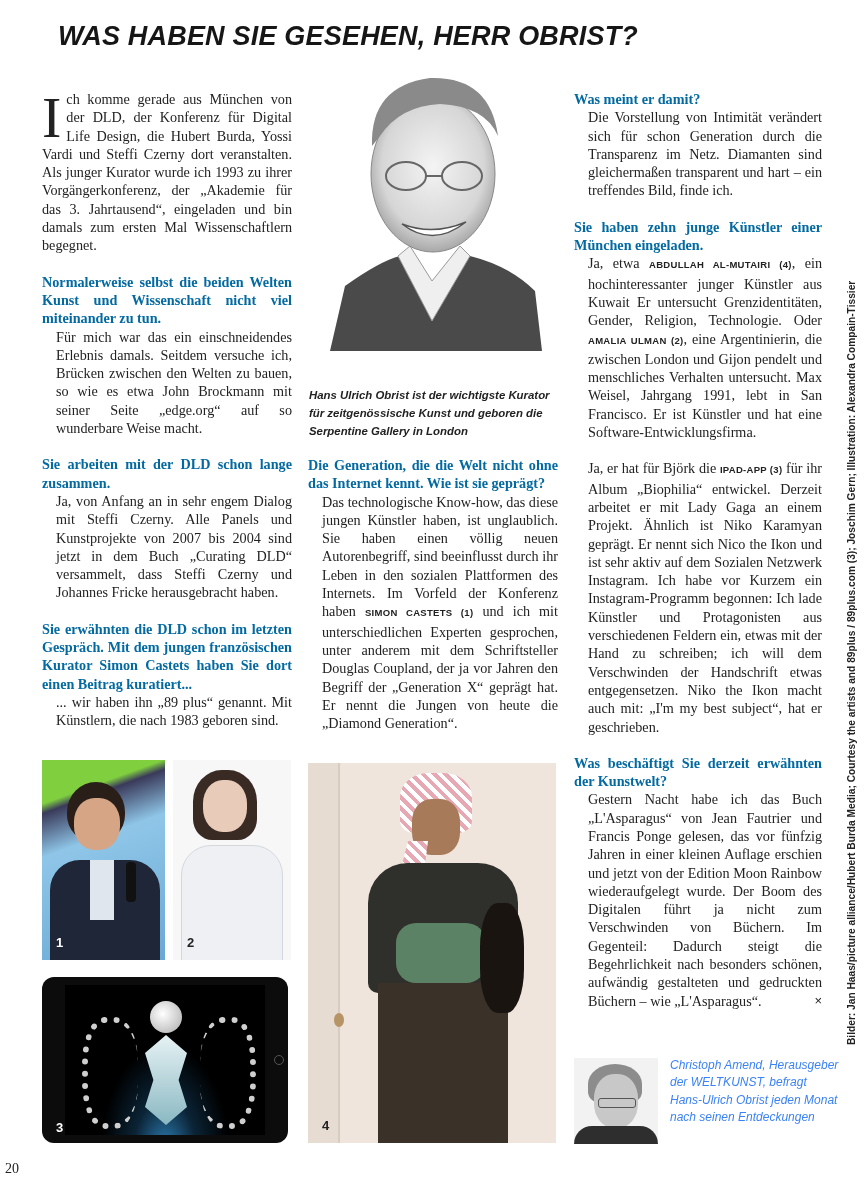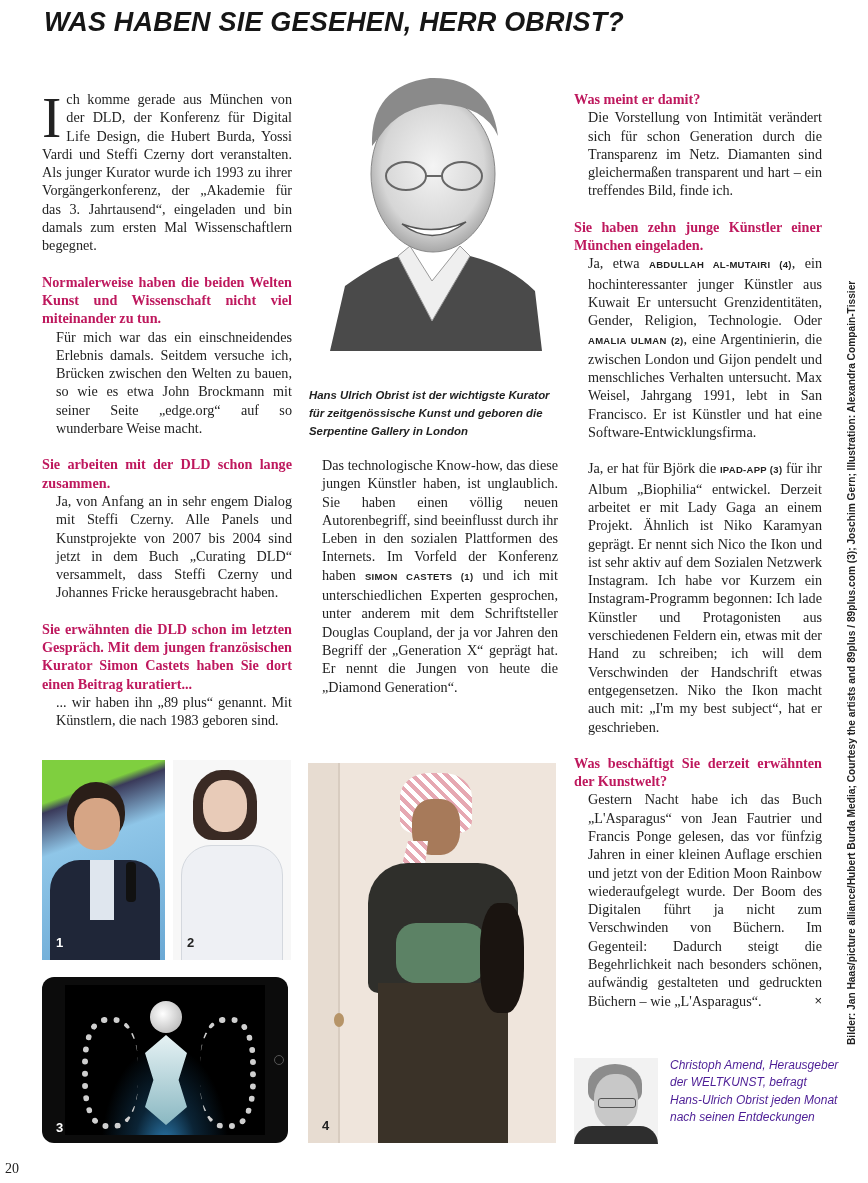--- a/index.html
+++ b/index.html
@@ -1,23 +1,23 @@
 <!DOCTYPE html>
 <html><head>
 <meta charset="utf-8">
 <style>
   html, body { margin:0; padding:0; background:#ffffff; }
   body { width:868px; height:1183px; position:relative; overflow:hidden; color:#1a1a1a; }
 
   #headline { position:absolute; left:42px; top:5px; font-family:"Liberation Sans",sans-serif;
-    font-weight:bold; font-style:italic; font-size:27px; letter-spacing:0.2px; color:#161616; margin:2px; white-space:nowrap; }
+    font-weight:bold; font-style:italic; font-size:27px; letter-spacing:0.2px; color:#161616; margin:16px; white-space:nowrap; }
 
   .col { position:absolute; font-family:"Liberation Serif",serif; font-size:14.2px; line-height:18.3px; color:#222; }
   .col p { margin:0; text-align:justify; }
-  .q { font-weight:bold; color:#be185d; }
+  .q { font-weight:bold; color:#0369a1; }
   .a { text-indent:0; padding-left:14px; }
   .gap { height:18px; }
   .sc { font-family:"Liberation Sans",sans-serif; font-weight:bold; font-size:9.5px; letter-spacing:0.3px; }
 
   #col1 { left:42px; top:90px; width:250px; }
   #col2 { left:308px; top:456px; width:250px; }
   #col3 { left:574px; top:90px; width:248px; }
 
   .dropcap { float:left; font-size:58px; line-height:50px; padding-right:5px; margin-top:3px; font-weight:normal; color:#222; }
 
@@ -26,34 +26,34 @@
     font-style:italic; font-weight:bold; font-size:11.4px; line-height:18px; color:#222; }
 
   .photo { position:absolute; overflow:hidden; }
   .photo .num { position:absolute; font-family:"Liberation Sans",sans-serif; font-weight:bold; font-size:13px; color:#fff; }
 
   #credit { position:absolute; left:846px; top:1045px; transform-origin:left top; transform:rotate(-90deg);
     white-space:nowrap; font-family:"Liberation Sans",sans-serif; font-weight:bold; font-size:10.2px; color:#222; width:900px; }
 
   #author-photo { position:absolute; left:574px; top:1058px; width:84px; height:86px; overflow:hidden; }
   #author-bio { position:absolute; left:670px; top:1057px; width:170px; font-family:"Liberation Sans",sans-serif;
-    font-style:italic; font-size:12px; line-height:17.4px; color:#4c1d95; }
+    font-style:italic; font-size:12px; line-height:17.4px; color:#3b82f6; }
 
   #page-number { position:absolute; left:5px; top:1161px; font-family:"Liberation Serif",serif; font-size:14px; color:#222; }
   .endmark { float:right; font-family:"Liberation Sans",sans-serif; font-size:13px; }
 </style>
 </head>
 <body>
 
 <h1 id="headline">WAS HABEN SIE GESEHEN, HERR OBRIST?</h1>
 
 <div id="col1" class="col">
   <p><span class="dropcap">I</span><span>ch komme gerade aus München von der DLD, der Konferenz für Digital Life Design, die Hubert Burda, Yossi Vardi und Steffi Czerny dort veranstalten. Als junger Kurator wurde ich 1993 zu ihrer Vorgängerkonferenz, der „Akademie für das 3. Jahrtausend“, eingeladen und bin damals zum ersten Mal Wissenschaftlern begegnet.</span></p>
   <div class="gap"></div>
-  <p class="q">Normalerweise haben die beiden Welten Kunst und Wissenschaft nicht viel miteinander zu tun.</p>
+  <p class="q">Normalerweise selbst die beiden Welten Kunst und Wissenschaft nicht viel miteinander zu tun.</p>
   <p class="a">Für mich war das ein einschneidendes Erlebnis damals. Seitdem versuche ich, Brücken zwischen den Welten zu bauen, so wie es etwa John Brockmann mit seiner Seite „edge.org“ auf so wunderbare Weise macht.</p>
   <div class="gap"></div>
   <p class="q">Sie arbeiten mit der DLD schon lange zusammen.</p>
   <p class="a">Ja, von Anfang an in sehr engem Dialog mit Steffi Czerny. Alle Panels und Kunstprojekte von 2007 bis 2004 sind jetzt in dem Buch „Curating DLD“ versammelt, dass Steffi Czerny und Johannes Fricke herausgebracht haben.</p>
   <div class="gap"></div>
   <p class="q">Sie erwähnten die DLD schon im letzten Gespräch. Mit dem jungen französischen Kurator Simon Castets haben Sie dort einen Beitrag kuratiert...</p>
   <p class="a">... wir haben ihn „89 plus“ genannt. Mit Künstlern, die nach 1983 geboren sind.</p>
 </div>
 
 <div id="portrait">
@@ -71,20 +71,21 @@
     <path d="M52 80 Q50 20 110 12 Q170 10 178 70 Q165 40 120 38 Q80 40 60 70 Z" fill="#8a8a8a"></path>
     <ellipse cx="86" cy="110" rx="20" ry="14" fill="none" stroke="#666" stroke-width="2"></ellipse>
     <ellipse cx="142" cy="110" rx="20" ry="14" fill="none" stroke="#666" stroke-width="2"></ellipse>
     <line x1="106" y1="110" x2="122" y2="110" stroke="#666" stroke-width="2"></line>
     <path d="M82 158 Q113 182 146 156 Q113 170 82 158 Z" fill="#fff" stroke="#555" stroke-width="1.5"></path>
   </svg>
 </div>
 <div id="caption">Hans Ulrich Obrist ist der wichtigste Kurator für zeitgenössische Kunst und geboren die Serpentine Gallery in London</div>
 
 <div id="col2" class="col">
+  <p class="q">Die Generation, die die Welt nicht ohne das Internet kennt. Wie ist sie geprägt?</p>
   <p class="a"><span>Das technologische Know-how, das diese jungen Künstler haben, ist unglaublich. Sie haben einen völlig neuen Autorenbegriff, sind beeinflusst durch ihr Leben in den sozialen Plattformen des Internets. Im Vorfeld der Konferenz haben </span><span class="sc">SIMON CASTETS (1)</span><span> und ich mit unterschiedlichen Experten gesprochen, unter anderem mit dem Schriftsteller Douglas Coupland, der ja vor Jahren den Begriff der „Generation X“ geprägt hat. Er nennt die Jungen von heute die „Diamond Generation“.</span></p>
 </div>
 
 <div id="col3" class="col">
   <p class="q">Was meint er damit?</p>
   <p class="a">Die Vorstellung von Intimität verändert sich für schon Generation durch die Transparenz im Netz. Diamanten sind gleichermaßen transparent und hart – ein treffendes Bild, finde ich.</p>
   <div class="gap"></div>
   <p class="q">Sie haben zehn junge Künstler einer München eingeladen.</p>
   <p class="a"><span>Ja, etwa </span><span class="sc">ABDULLAH AL-MUTAIRI (4)</span><span>, ein hochinteressanter junger Künstler aus Kuwait Er untersucht Grenzidentitäten, Gender, Religion, Technologie. Oder </span><span class="sc">AMALIA ULMAN (2)</span><span>, eine Argentinierin, die zwischen London und Gijon pendelt und menschliches Verhalten untersucht. Max Weisel, Jahrgang 1991, lebt in San Francisco. Er ist Künstler und hat eine Software-Entwicklungsfirma.</span></p>
   <div class="gap"></div>

